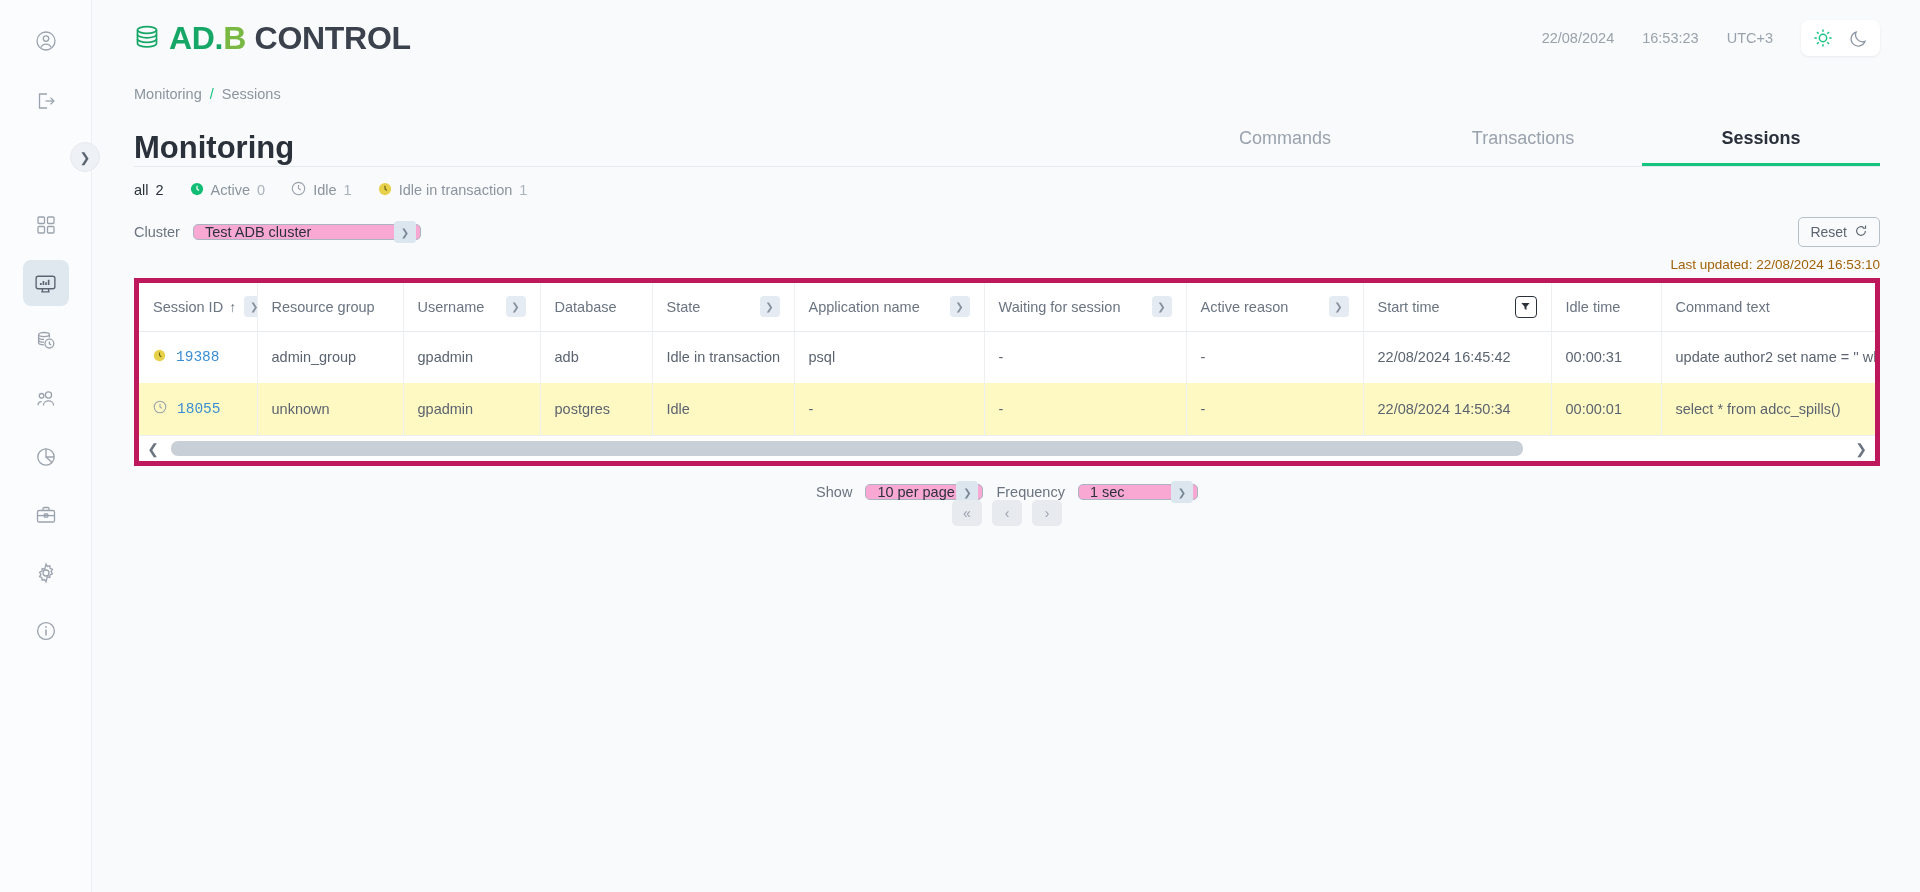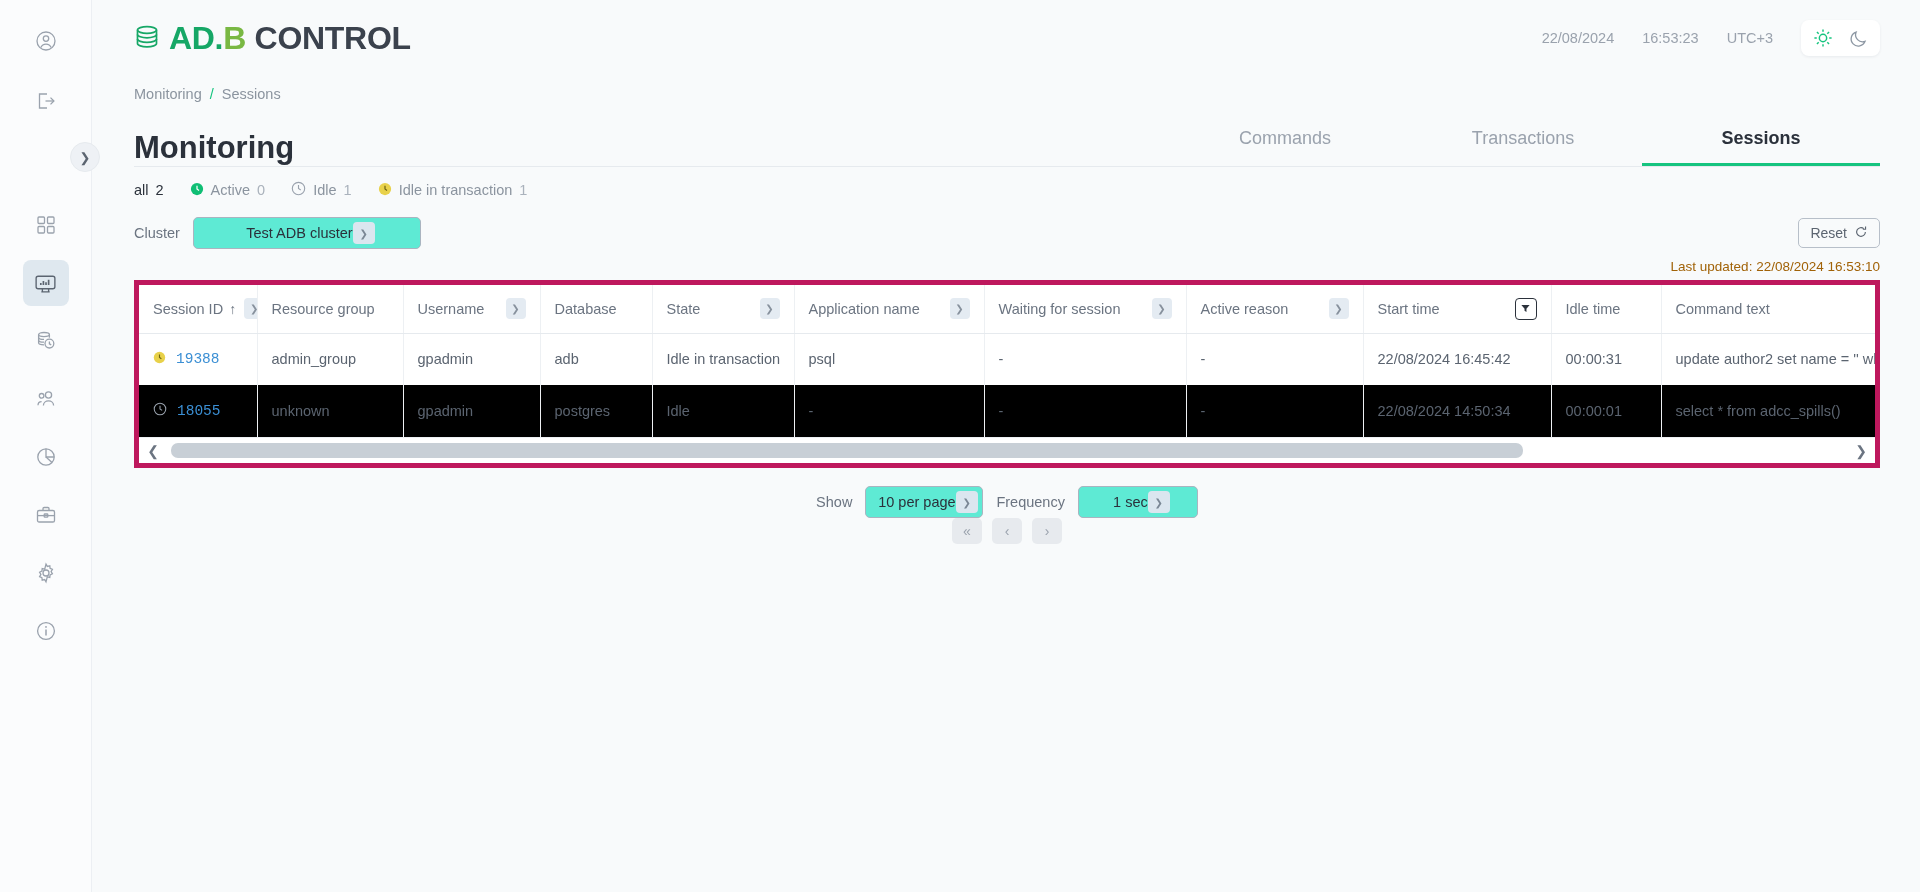--- a/index.html
+++ b/index.html
@@ -101,24 +101,24 @@
   .dot-idletx { color: #e8d14a; }
   .st-item { cursor: pointer; }
 
   .filter-row {
     padding: 18px 40px 0 42px;
     display: flex; align-items: center; justify-content: space-between;
   }
   .filter-left { display: flex; align-items: center; gap: 13px; }
   .lbl { font-size: 14.5px; color: #6b7481; }
   .select {
-    height: 32px; min-width: 228px;
+    height: 16px; min-width: 228px;
     border: 1px solid #aab4c0; border-radius: 5px;
-    background: #5eead4;
-    display: flex; align-items: center; justify-content: center;
+    background: #f9a8d4;
+    display: flex; align-items: center; justify-content: space-between;
     padding: 0 4px 0 11px; cursor: pointer;
   }
   .select .sv { font-size: 14.5px; color: #2b313b; }
   .select .caret {
     width: 22px; height: 22px; border-radius: 4px;
     background: #dbe6ef; color: #7a8795;
     display: flex; align-items: center; justify-content: center;
     font-size: 10px;
   }
   .btn-reset {
@@ -160,21 +160,21 @@
     width: 20px; height: 21px; border-radius: 4px;
     background: #e4ebf2; color: #87919d;
     display: flex; align-items: center; justify-content: center;
     font-size: 10px; cursor: pointer; flex: 0 0 auto;
   }
   .fbtn.funnel {
     background: #ffffff; color: #2b313b;
     border: 1.6px solid #2b313b; width: 22px; height: 22px;
   }
   td { height: 52px; color: #5b6470; vertical-align: middle; }
-  tr.row-alt td { background: #000000; }
+  tr.row-alt td { background: #fef9c3; }
   .cell-id { display: flex; align-items: center; gap: 10px; font-family: Liberation Mono, monospace; }
   .sid-link { color: #3b8fd4; cursor: pointer; }
   .clock-y { color: #e8d14a; }
   .clock-g { color: #98a1ac; }
 
   .hscroll {
     height: 26px; background: #ffffff;
     border-top: 1px solid #edf0f3;
     display: flex; align-items: center;
     position: relative;

